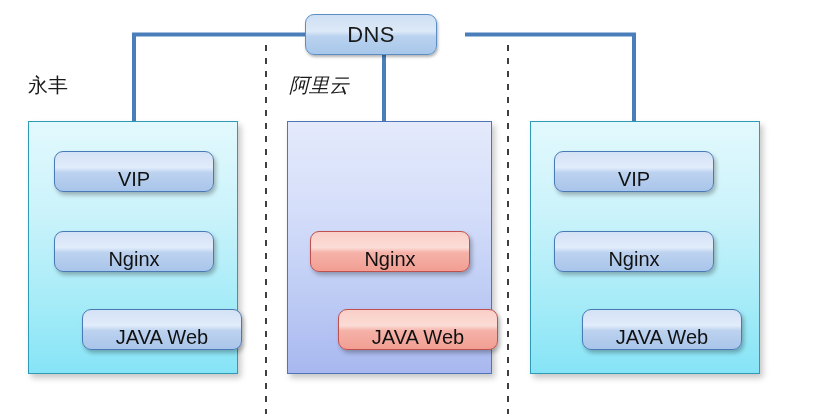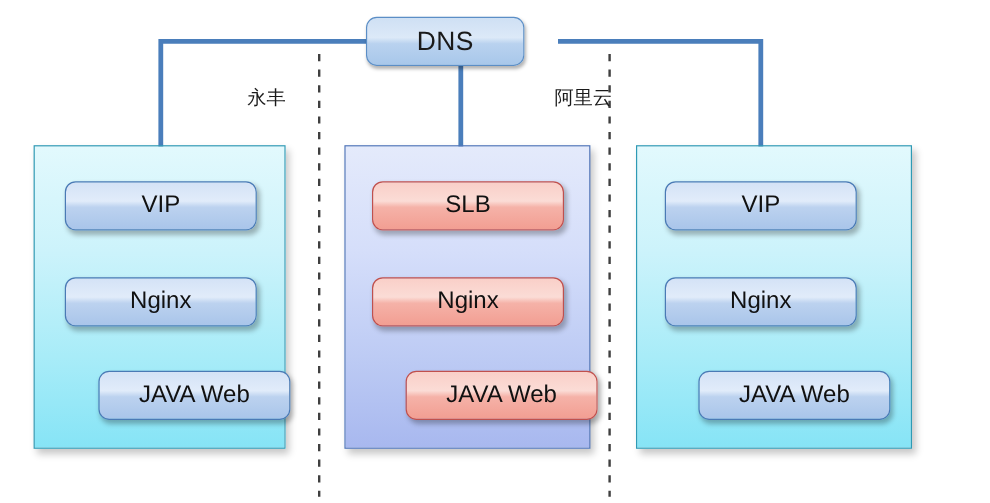--- a/index.html
+++ b/index.html
@@ -51,22 +51,22 @@
     font-size: 22px;
     color: #1a1a1a;
     letter-spacing: 0.3px;
   }
 
   
   .site-label {
     position: absolute;
     top: 72px;
     width: 210px;
-    text-align: right;
-    font-size: 16px;
+    text-align: left;
+    font-size: 20px;
     color: #1a1a1a;
     font-family: "DejaVu Sans", "Liberation Sans", sans-serif;
   }
 
   
   .panel {
     position: absolute;
     top: 121px;
     height: 253px;
     box-sizing: border-box;
@@ -82,21 +82,21 @@
   }
 
   
   .node {
     position: absolute;
     width: 160px;
     height: 41px;
     border-radius: 9px;
     box-sizing: border-box;
     display: flex;
-    align-items: center;
+    align-items: flex-end;
     justify-content: center;
     box-shadow: 2px 3px 4px rgba(0,0,0,0.28);
   }
   .node .node-label {
     font-size: 20px;
     color: #111111;
     white-space: nowrap;
   }
   .node.blue {
     border: 1px solid #4a7ab5;
@@ -170,25 +170,22 @@
       <span class="node-label">VIP</span>
     </div>
     <div class="node blue slot-1" style="left:25px;">
       <span class="node-label">Nginx</span>
     </div>
     <div class="node blue slot-2" style="left:25px;">
       <span class="node-label">JAVA Web</span>
     </div>
   </div>
 
-  <div class="site-label" style="left:300px;">阿里云</div>
+  <div class="site-label" style="left:289px;font-style:italic;">阿里云</div>
   <div class="panel blue" style="left:287px; width:205px;">
-    <div class="node red slot-0" style="left:22px;">
-      <span class="node-label">SLB</span>
-    </div>
     <div class="node red slot-1" style="left:22px;">
       <span class="node-label">Nginx</span>
     </div>
     <div class="node red slot-2" style="left:22px;">
       <span class="node-label">JAVA Web</span>
     </div>
   </div>
 
   <div class="panel cyan" style="left:530px; width:230px;">
     <div class="node blue slot-0" style="left:23px;">

